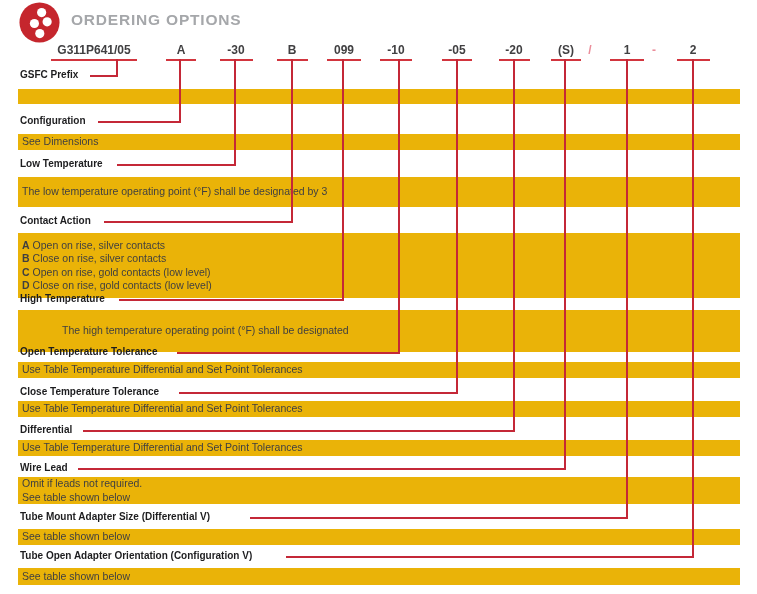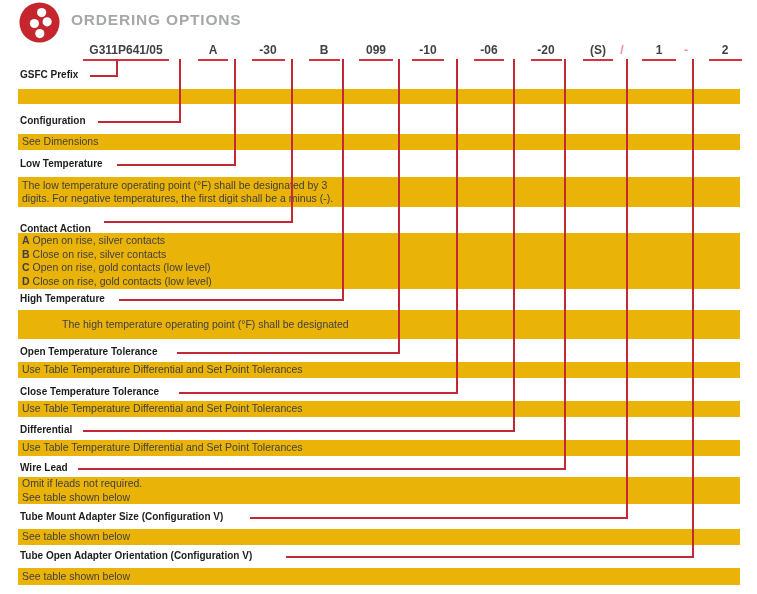--- a/index.html
+++ b/index.html
@@ -16,21 +16,21 @@
     white-space:nowrap;
   }
   .banner {
     position:absolute; left:353px; top:3px; width:404px; height:24px;
     background:#ec8190; color:#ffffff;
     clip-path:polygon(0 0, 100% 0, 100% 100%, 15px 100%);
     display:flex; align-items:center; justify-content:center;
     font-size:12px; padding-left:14px; white-space:nowrap;
   }
   
-  .segment { position:absolute; top:43px; text-align:center;margin-left:32px; }
+  .segment { position:absolute; top:43px; text-align:center; }
   .segment .seg-text {
     display:block; font-size:12px; font-weight:700; color:#414042;
     line-height:14px; white-space:nowrap;
   }
   .segment.separator .seg-text { color:#eb8e9b; }
   .segment .seg-underline { display:block; height:2px; background:#d2353e; margin-top:2px; }
   
   .section-label {
     position:absolute; left:20px; font-size:10px; font-weight:700; color:#1d1d1f;
     line-height:14px; white-space:nowrap; z-index:2;
@@ -85,21 +85,21 @@
     <span class="seg-text">099</span>
     <span class="seg-underline" style="width: 34px; margin: 2px auto 0px;"></span>
   </div>
 
   <div class="segment" style="left: 376px; width: 40px;">
     <span class="seg-text">-10</span>
     <span class="seg-underline" style="width: 32px; margin: 2px auto 0px;"></span>
   </div>
 
   <div class="segment" style="left: 437px; width: 40px;">
-    <span class="seg-text">-06</span>
+    <span class="seg-text">-05</span>
     <span class="seg-underline" style="width: 30px; margin: 2px auto 0px;"></span>
   </div>
 
   <div class="segment" style="left: 494px; width: 40px;">
     <span class="seg-text">-20</span>
     <span class="seg-underline" style="width: 31px; margin: 2px auto 0px;"></span>
   </div>
 
   <div class="segment" style="left: 546px; width: 40px;">
     <span class="seg-text">(S)</span>
@@ -137,37 +137,36 @@
     <div class="section-label" id="sec-label-1" style="top: 114px;">Configuration</div>
     <div class="bar" style="top: 134px; height: 16px;">
           <div class="line"><span>See Dimensions</span></div>
         </div>
   </div>
 
   <div>
     <div class="section-label" id="sec-label-2" style="top: 157px;">Low Temperature</div>
     <div class="bar" style="top: 177px; height: 30px;">
           <div class="line"><span>The low temperature operating point (°F) shall be designated by 3</span></div>
-          <div class="line"><span>digits. For negative temperatures, the first digit shall be a minus (-).</span></div>
-        </div>
-  </div>
-
-  <div>
-    <div class="section-label" id="sec-label-3" style="top: 214px; margin-top: 8px;">Contact Action</div>
-    <div class="bar" style="top: 233px; height: 56px;">
+        </div>
+  </div>
+
+  <div>
+    <div class="section-label" id="sec-label-3" style="top: 214px;">Contact Action</div>
+    <div class="bar" style="top: 233px; height: 65px;">
           <div class="line"><span class="prefix">A</span><span>Open on rise, silver contacts</span></div>
           <div class="line"><span class="prefix">B</span><span>Close on rise, silver contacts</span></div>
           <div class="line"><span class="prefix">C</span><span>Open on rise, gold contacts (low level)</span></div>
           <div class="line"><span class="prefix">D</span><span>Close on rise, gold contacts (low level)</span></div>
         </div>
   </div>
 
   <div>
     <div class="section-label" id="sec-label-4" style="top: 292px;">High Temperature</div>
-    <div class="bar" style="top: 310px; height: 29px; padding-left: 44px;">
+    <div class="bar" style="top: 310px; height: 42px; padding-left: 44px;">
           <div class="line"><span>The high temperature operating point (°F) shall be designated</span></div>
         </div>
   </div>
 
   <div>
     <div class="section-label" id="sec-label-5" style="top: 345px;">Open Temperature Tolerance</div>
     <div class="bar" style="top: 362px; height: 16px;">
           <div class="line"><span>Use Table Temperature Differential and Set Point Tolerances</span></div>
         </div>
   </div>
@@ -188,21 +187,21 @@
 
   <div>
     <div class="section-label" id="sec-label-8" style="top: 461px;">Wire Lead</div>
     <div class="bar" style="top: 477px; height: 27px;">
           <div class="line"><span>Omit if leads not required.</span></div>
           <div class="line"><span>See table shown below</span></div>
         </div>
   </div>
 
   <div>
-    <div class="section-label" id="sec-label-9" style="top: 510px;">Tube Mount Adapter Size (Configuration V)</div>
+    <div class="section-label" id="sec-label-9" style="top: 510px;">Tube Mount Adapter Size (Differential V)</div>
     <div class="bar" style="top: 529px; height: 16px;">
           <div class="line"><span>See table shown below</span></div>
         </div>
   </div>
 
   <div>
     <div class="section-label" id="sec-label-10" style="top: 549px;">Tube Open Adapter Orientation (Configuration V)</div>
     <div class="bar" style="top: 568px; height: 17px;">
           <div class="line"><span>See table shown below</span></div>
         </div>

